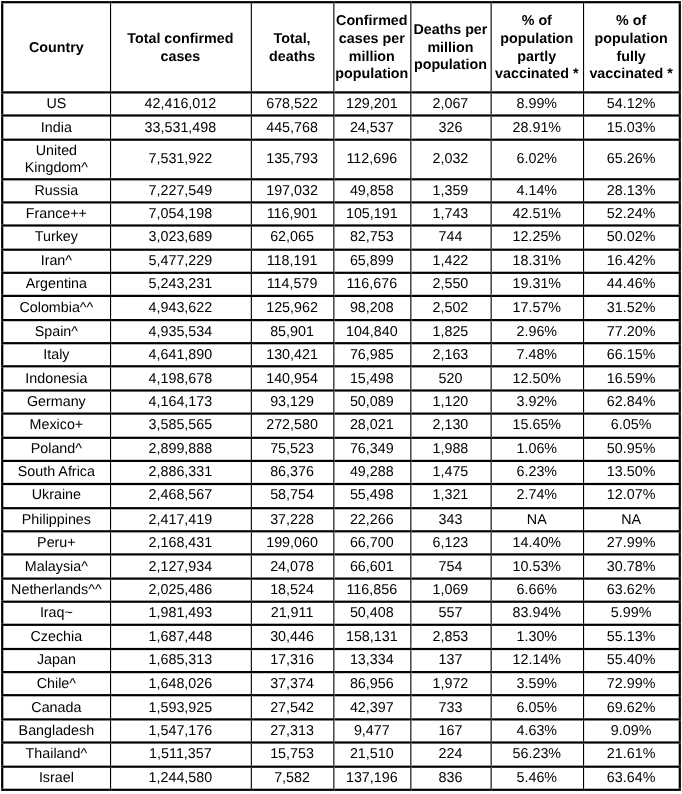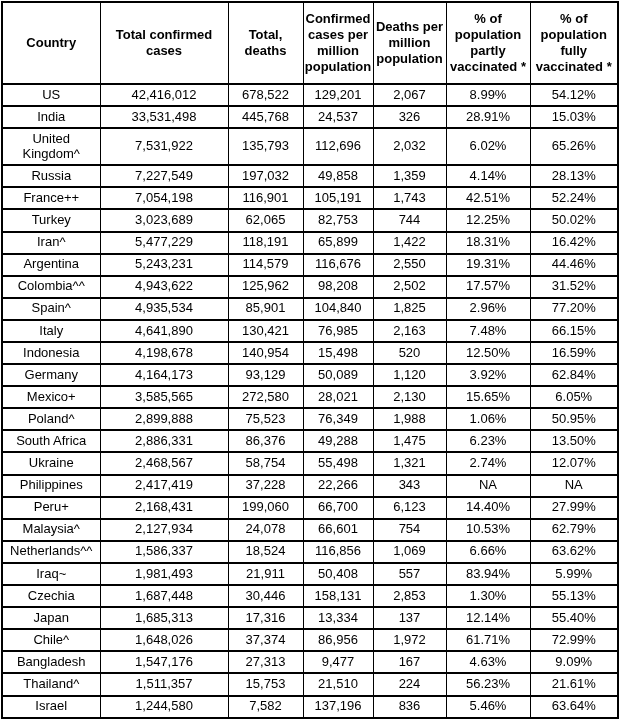--- a/index.html
+++ b/index.html
@@ -259,25 +259,25 @@
           <td>14.40%</td>
           <td>27.99%</td>
         </tr>
         <tr>
           <td>Malaysia^</td>
           <td>2,127,934</td>
           <td>24,078</td>
           <td>66,601</td>
           <td>754</td>
           <td>10.53%</td>
-          <td>62.79%</td>
+          <td>30.78%</td>
         </tr>
         <tr>
           <td>Netherlands^^</td>
-          <td>1,586,337</td>
+          <td>2,025,486</td>
           <td>18,524</td>
           <td>116,856</td>
           <td>1,069</td>
           <td>6.66%</td>
           <td>63.62%</td>
         </tr>
         <tr>
           <td>Iraq~</td>
           <td>1,981,493</td>
           <td>21,911</td>
@@ -303,22 +303,31 @@
           <td>137</td>
           <td>12.14%</td>
           <td>55.40%</td>
         </tr>
         <tr>
           <td>Chile^</td>
           <td>1,648,026</td>
           <td>37,374</td>
           <td>86,956</td>
           <td>1,972</td>
-          <td>61.71%</td>
+          <td>3.59%</td>
           <td>72.99%</td>
+        </tr>
+        <tr>
+          <td>Canada</td>
+          <td>1,593,925</td>
+          <td>27,542</td>
+          <td>42,397</td>
+          <td>733</td>
+          <td>6.05%</td>
+          <td>69.62%</td>
         </tr>
         <tr>
           <td>Bangladesh</td>
           <td>1,547,176</td>
           <td>27,313</td>
           <td>9,477</td>
           <td>167</td>
           <td>4.63%</td>
           <td>9.09%</td>
         </tr>

